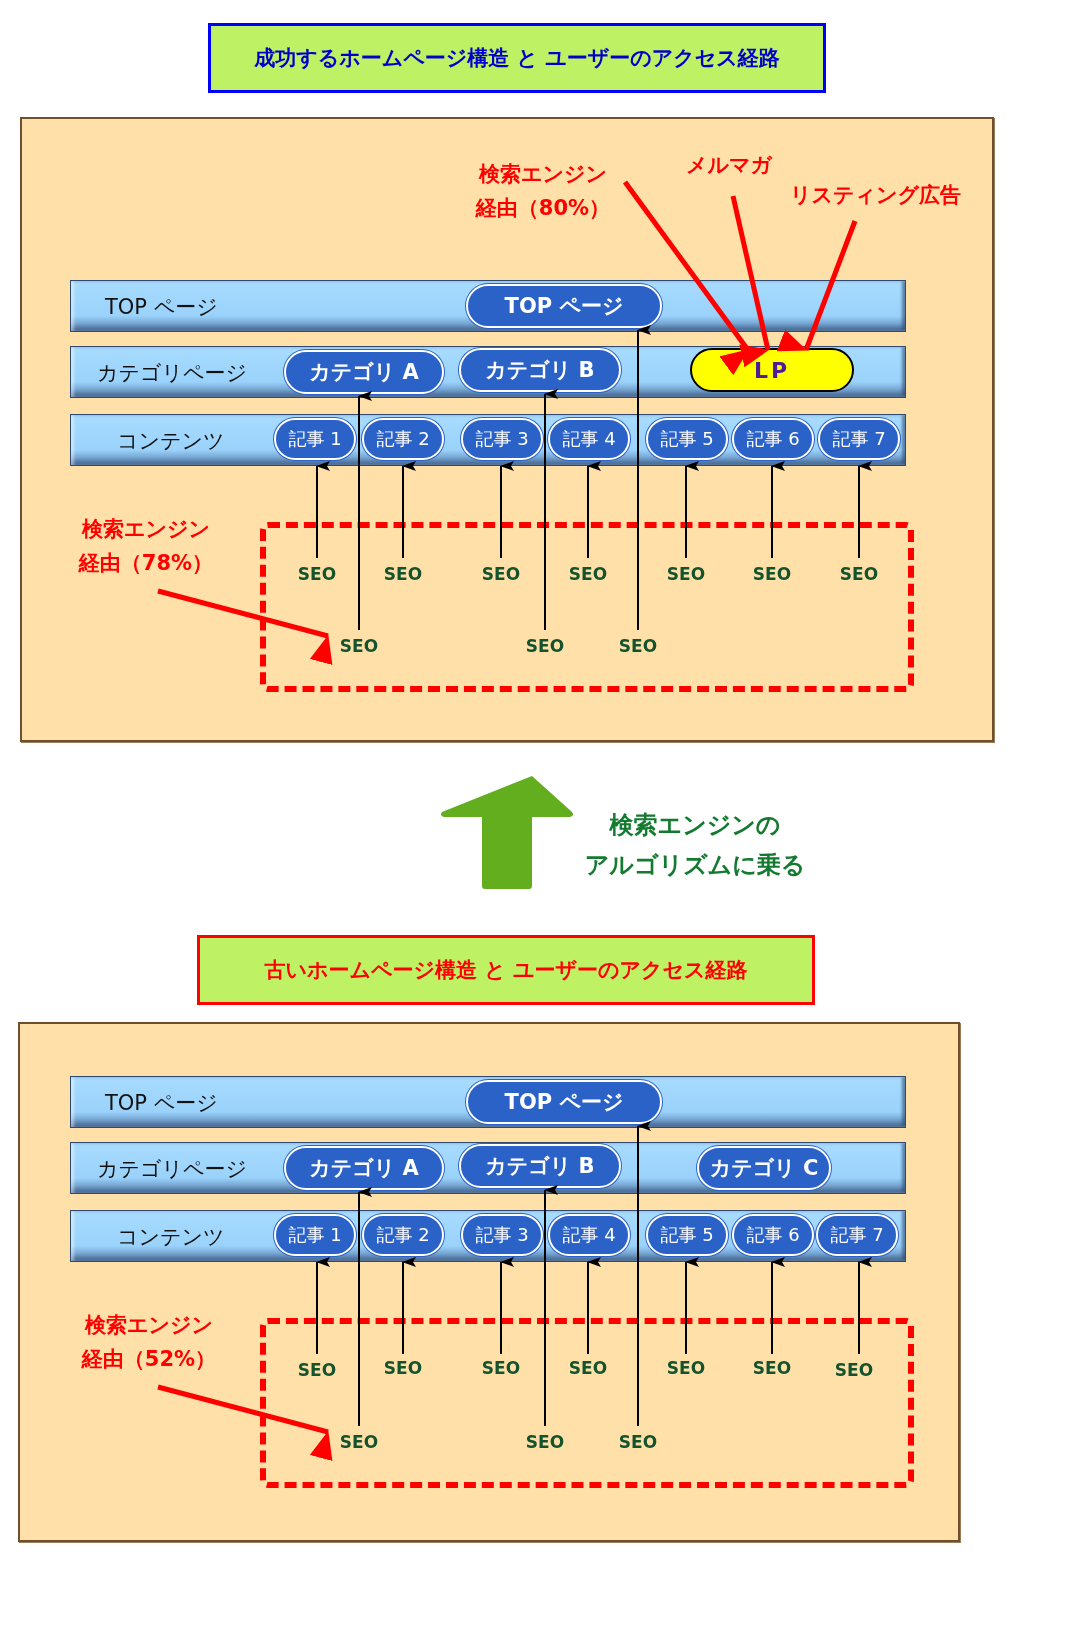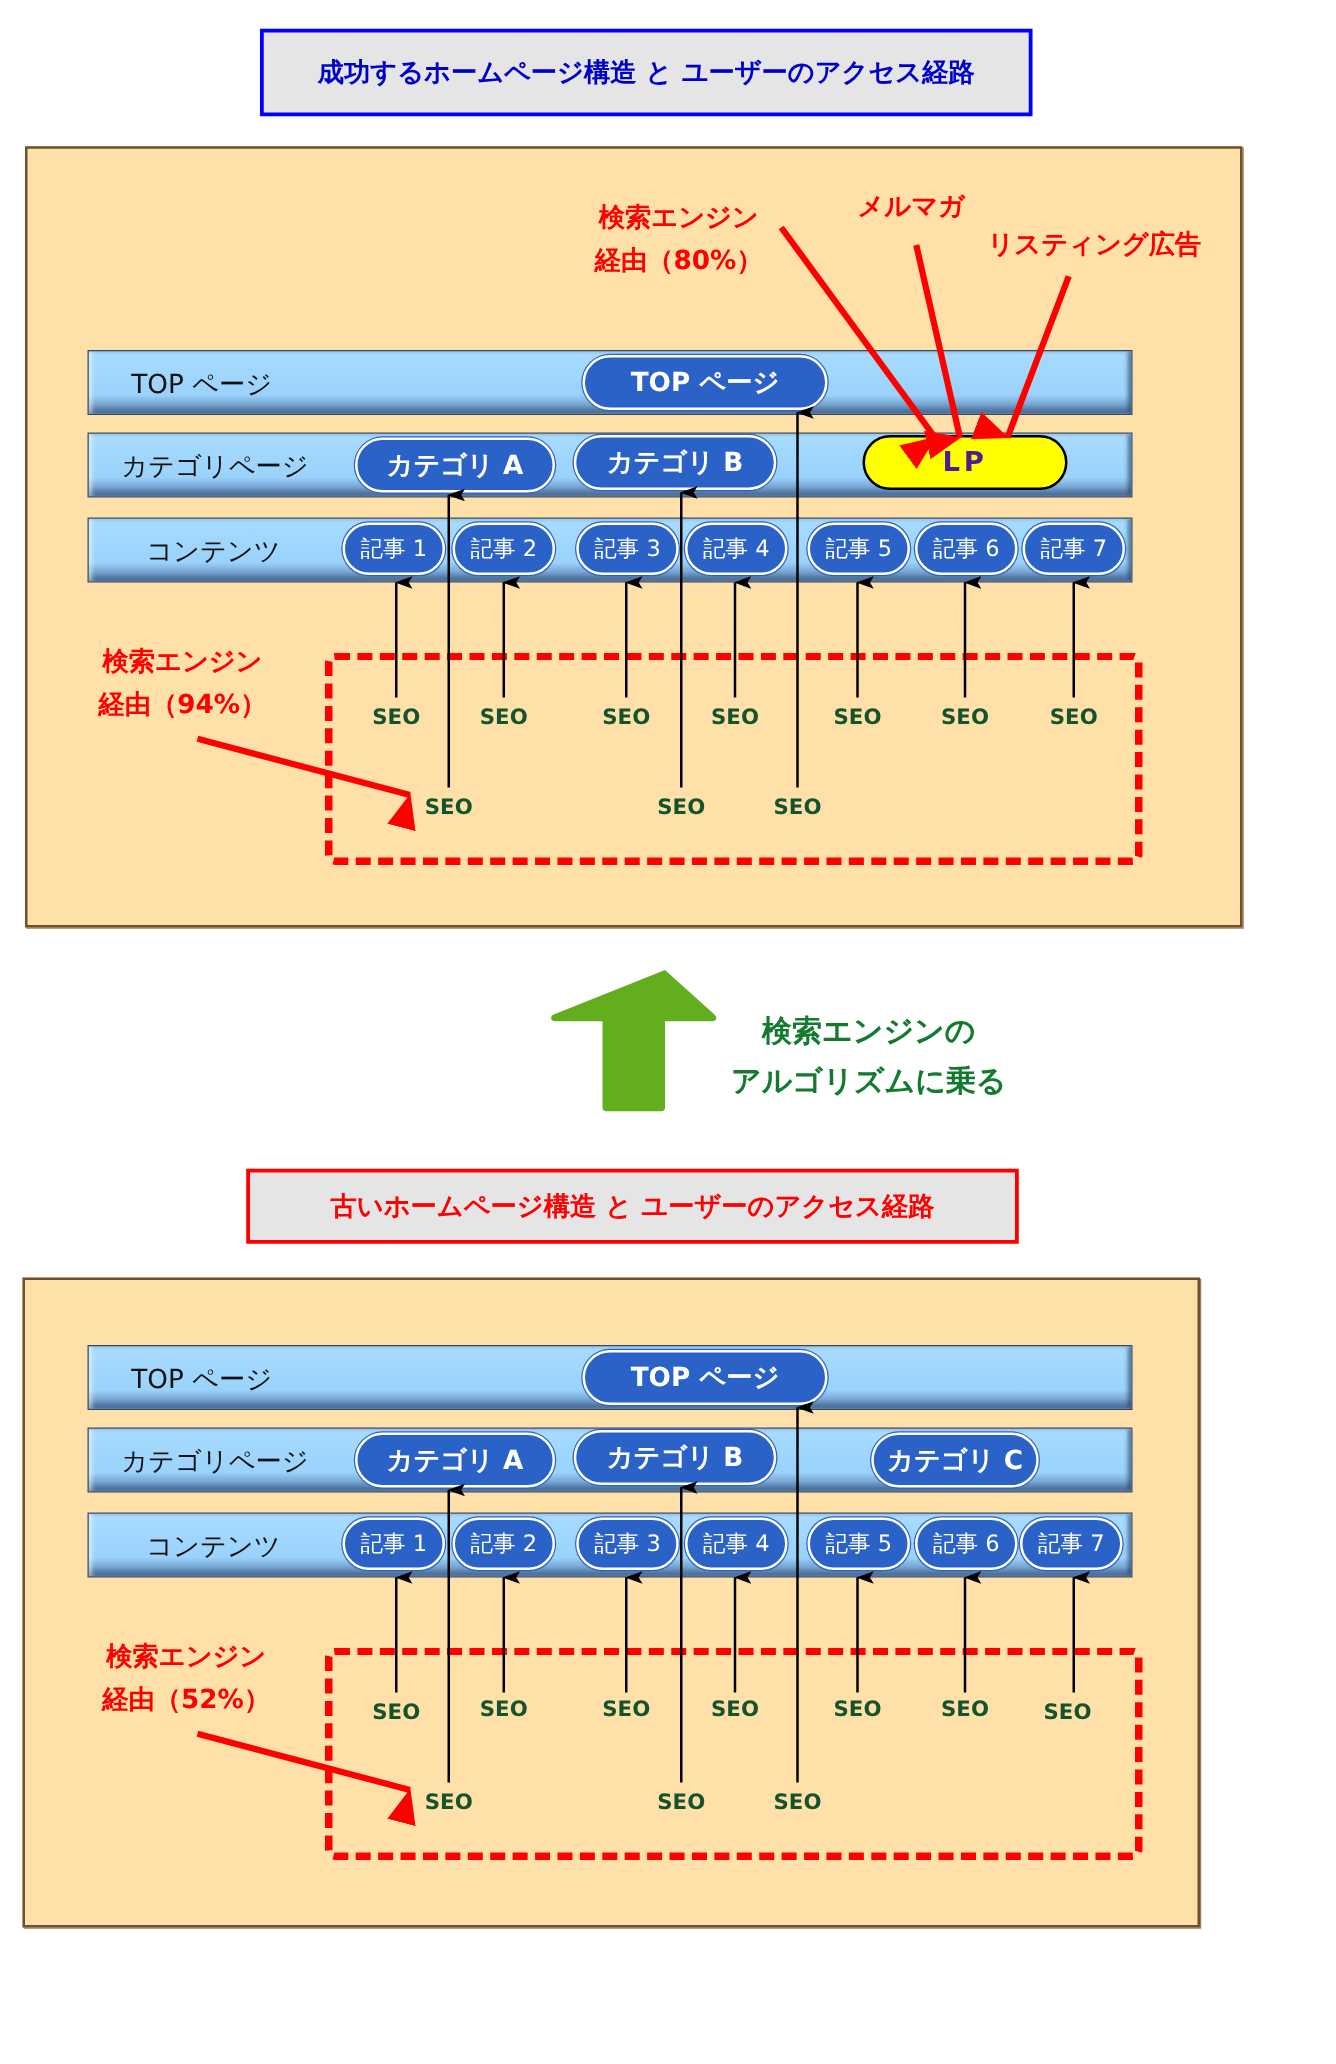--- a/index.html
+++ b/index.html
@@ -1,18 +1,18 @@
 <!DOCTYPE html>
 <html><head>
 <meta charset="utf-8">
 <style>
   html, body { margin:0; padding:0; background:#ffffff; }
   body { width:1069px; height:1651px; position:relative; overflow:hidden;
          font-family:"DejaVu Sans","Liberation Sans",sans-serif; }
-  .title-box { position:absolute; background:#e5e5e5; display:flex; align-items:center; justify-content:center;
+  .title-box { position:absolute; background:#bef264; display:flex; align-items:center; justify-content:center;
                font-weight:bold; font-size:21px; box-sizing:border-box; }
   .panel { position:absolute; background:#ffe0a8; border:2px solid #6e4f2e; box-sizing:border-box;
            box-shadow:1px 1px 0 #9c7d5a; }
   .band { position:absolute; left:50px; width:836px; height:52px; box-sizing:border-box;
           background:linear-gradient(to bottom,#a8dcff 0%,#9ad2fb 70%,#7aa9d6 84%,#3c5e8a 100%);
           border:1px solid #2f4a72; box-shadow:inset 3px 0 3px rgba(255,255,255,0.45), inset -3px 0 3px rgba(40,70,110,0.6); }
   .band-label { position:absolute; top:12px; font-size:21px; color:#111; white-space:nowrap; }
   .pill { position:absolute; background:#2b62c7; color:#fff; border:2px solid #fff; border-radius:999px;
           box-sizing:border-box; display:flex; align-items:center; justify-content:center;
           white-space:nowrap; box-shadow:0 0 0 1px #2b62c7; }
@@ -64,39 +64,39 @@
 <span class="seo" style="left:588px;top:564px;">SEO</span>
 <span class="seo" style="left:686px;top:564px;">SEO</span>
 <span class="seo" style="left:772px;top:564px;">SEO</span>
 <span class="seo" style="left:859px;top:564px;">SEO</span>
 <span class="seo" style="left:359px;top:636px;">SEO</span>
 <span class="seo" style="left:545px;top:636px;">SEO</span>
 <span class="seo" style="left:638px;top:636px;">SEO</span>
 
 <div class="red-label" style="left:66px;top:512px;width:160px;">
   <div>検索エンジン</div>
-  <div>経由（94%）</div>
+  <div>経由（78%）</div>
 </div>
 
 <div class="red-label" style="left:458px;top:157px;width:170px;">
   <div>検索エンジン</div>
   <div>経由（80%）</div>
 </div>
 <div class="red-label" style="left:686px;top:148px;">メルマガ</div>
 <div class="red-label" style="left:790px;top:178px;">リスティング広告</div>
 
 <svg class="overlay" width="1069" height="1651">
   <path d="M532,776 L572,812 Q575,816 570,817 L532,817 L532,886 Q532,889 529,889 L485,889 Q482,889 482,886 L482,817 L444,817 Q439,816 442,812 Z" fill="#62ae1e"></path>
 </svg>
 <div class="green-label" style="left:580px;top:805px;width:230px;">
   <div>検索エンジンの</div>
   <div>アルゴリズムに乗る</div>
 </div>
 
-<div class="title-box" style="left:197px;top:935px;width:618px;height:60px;border:3px solid #ff0000;color:#ff0000;">古いホームページ構造 と ユーザーのアクセス経路</div>
+<div class="title-box" style="left:197px;top:935px;width:618px;height:70px;border:3px solid #ff0000;color:#ff0000;">古いホームページ構造 と ユーザーのアクセス経路</div>
 
 <div class="panel" style="left:18px;top:1022px;width:942px;height:520px;"></div>
 
 <div class="band" style="left:70px;top:1076px;">
   <span class="band-label" style="left:34px;">TOP ページ</span>
 </div>
 <div class="band" style="left:70px;top:1142px;">
   <span class="band-label" style="left:26px;">カテゴリページ</span>
 </div>
 <div class="band" style="left:70px;top:1210px;">

